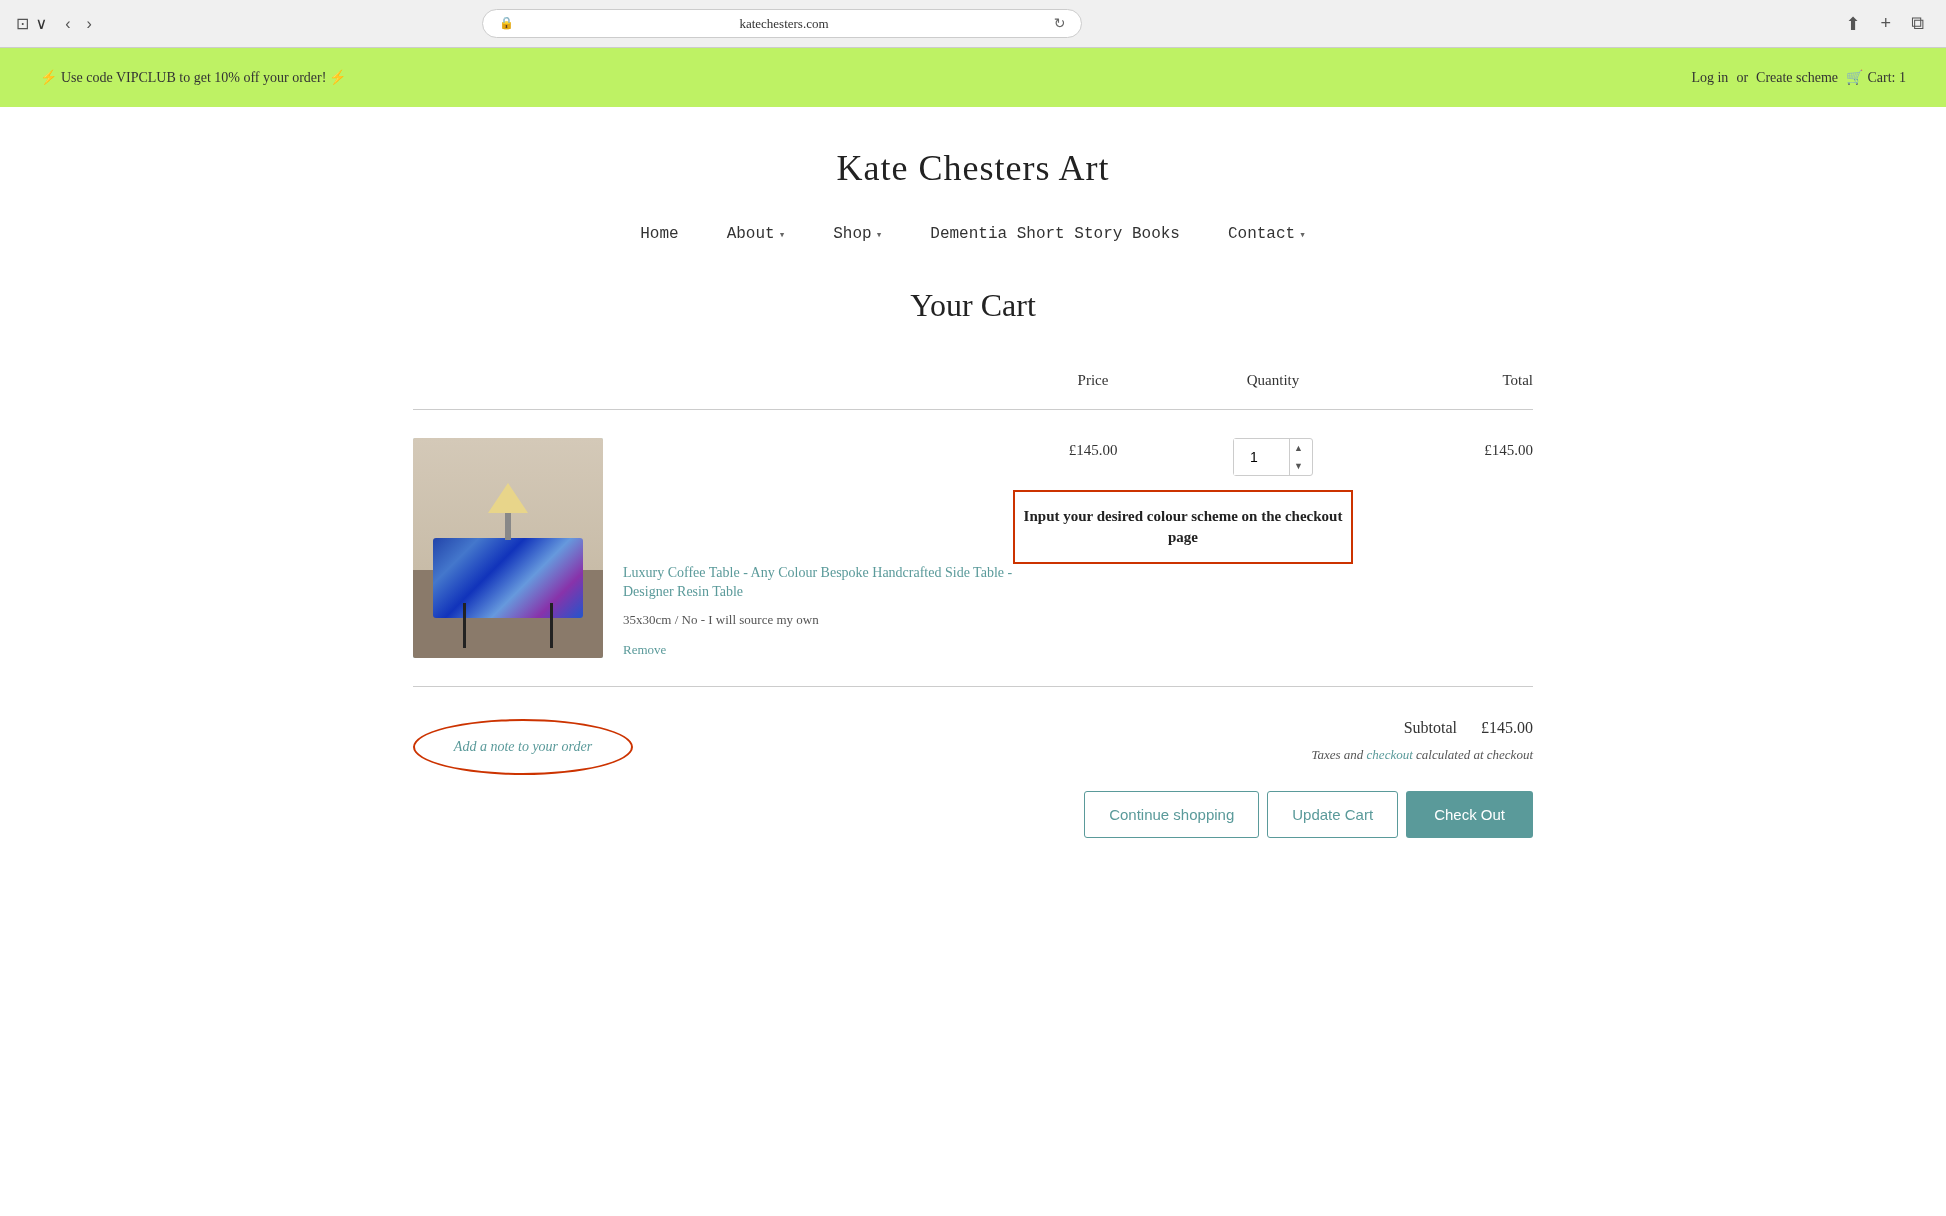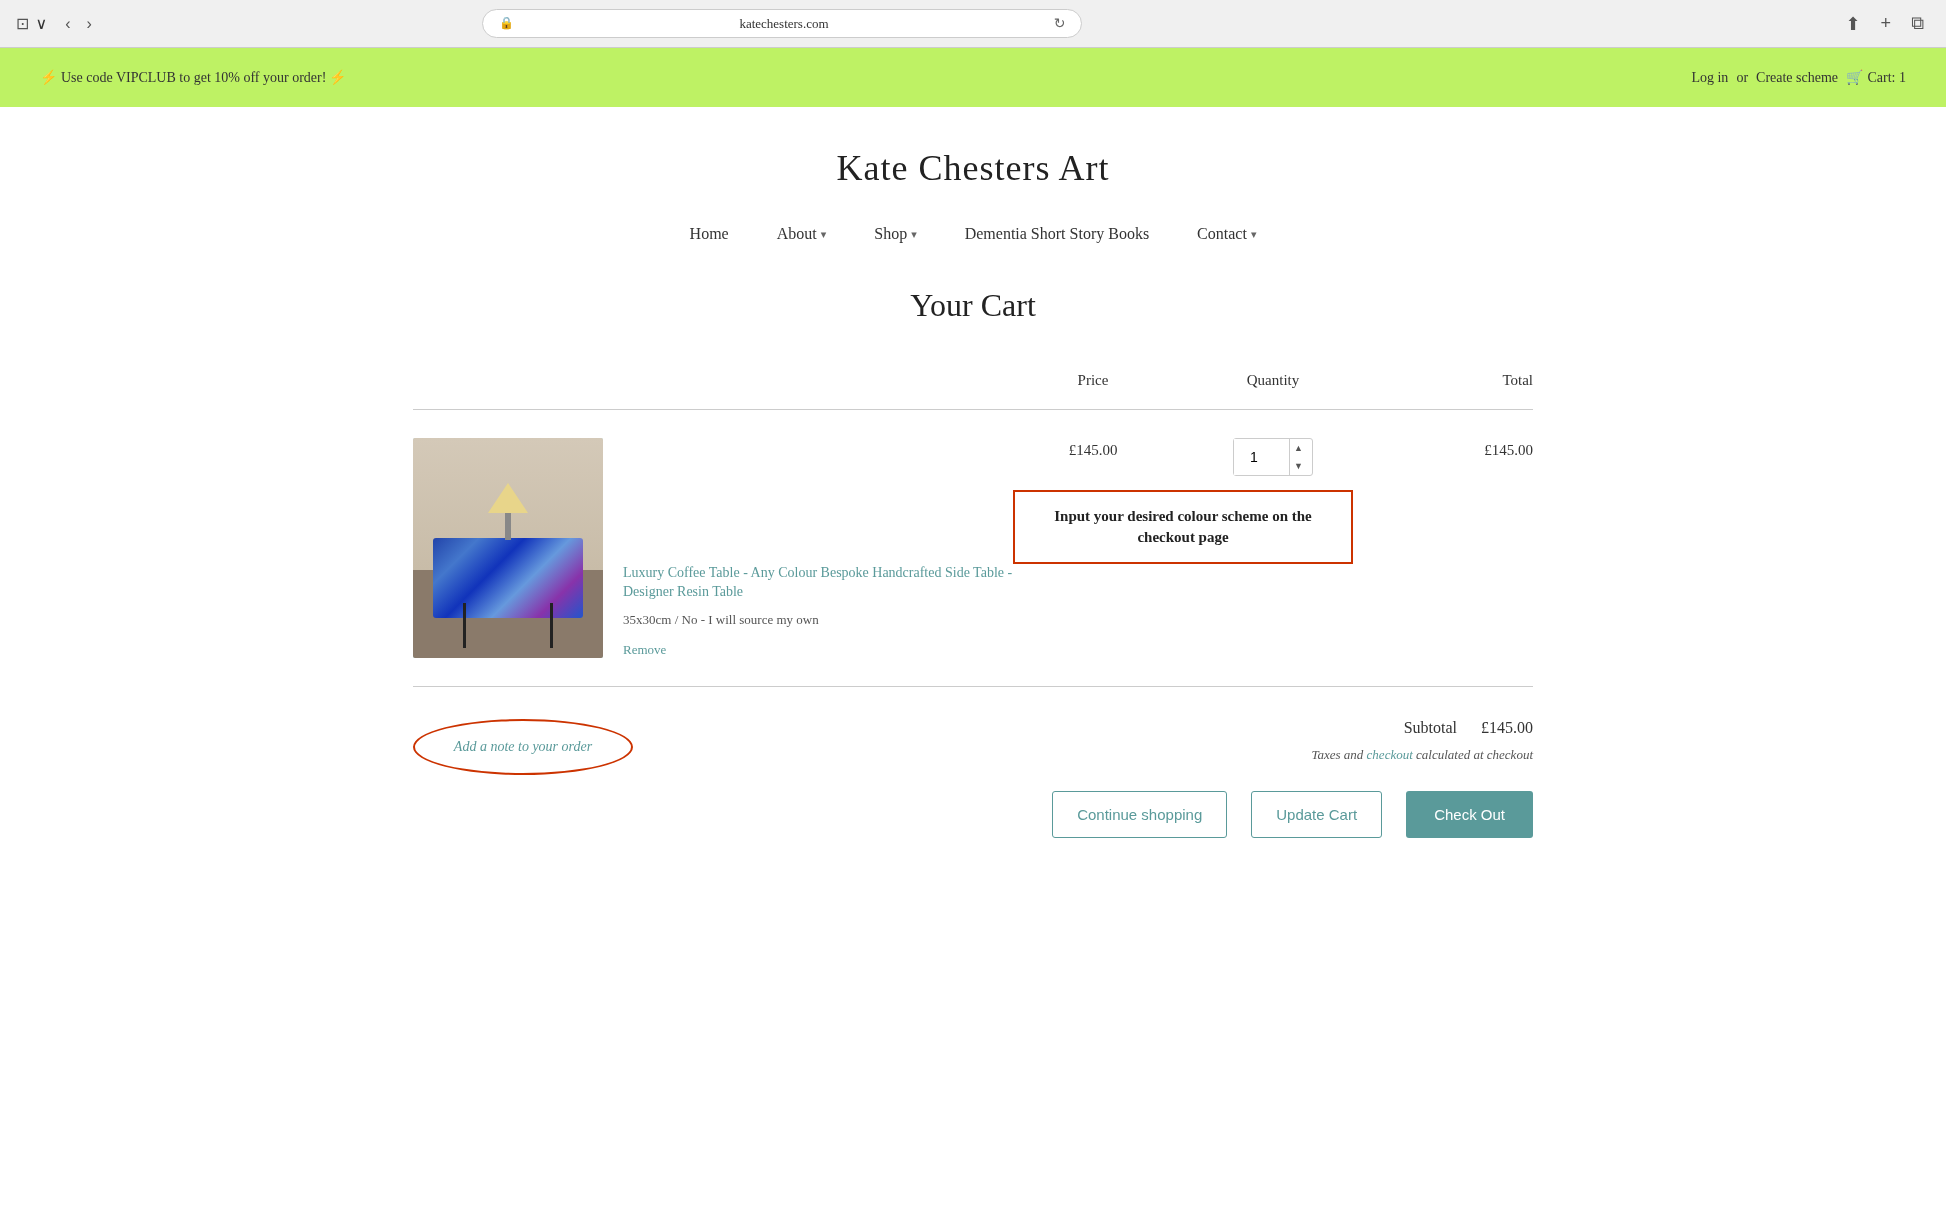--- a/index.html
+++ b/index.html
@@ -112,20 +112,21 @@
     }
 
     
     .main-nav {
       display: flex;
       justify-content: center;
       align-items: flex-end;
       gap: 48px;
       padding: 16px 20px 24px;
       font-size: 16px;
+      font-family: Liberation Mono, monospace;
     }
     .nav-item {
       color: #333;
       text-decoration: none;
       cursor: pointer;
       display: flex;
       align-items: center;
       gap: 4px;
     }
     .nav-chevron { font-size: 11px; color: #666; }
@@ -315,21 +316,21 @@
       font-size: 15px;
       padding-top: 4px;
     }
 
     
     .tooltip-box {
       position: absolute;
       right: 180px;
       top: 80px;
       border: 2px solid #cc3300;
-      padding: 14px 36px;
+      padding: 14px 5px;
       font-size: 15px;
       font-weight: bold;
       color: #222;
       background: #fff;
       text-align: center;
       line-height: 1.4;
       z-index: 10;
       width: 340px;
     }
 
@@ -385,21 +386,21 @@
       margin-bottom: 28px;
       font-style: italic;
     }
     .tax-note a {
       color: #5a9a9a;
       text-decoration: none;
     }
 
     .cart-actions {
       display: flex;
-      gap: 24px;
+      gap: 8px;
       justify-content: flex-end;
     }
     .btn-continue {
       padding: 14px 24px;
       border: 1px solid #5a9a9a;
       background: #fff;
       color: #5a9a9a;
       font-size: 15px;
       cursor: pointer;
       border-radius: 3px;

